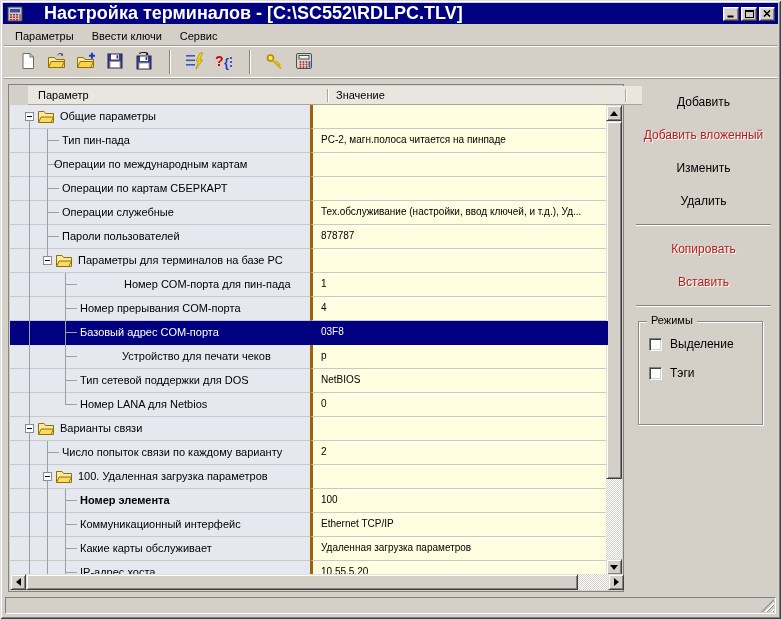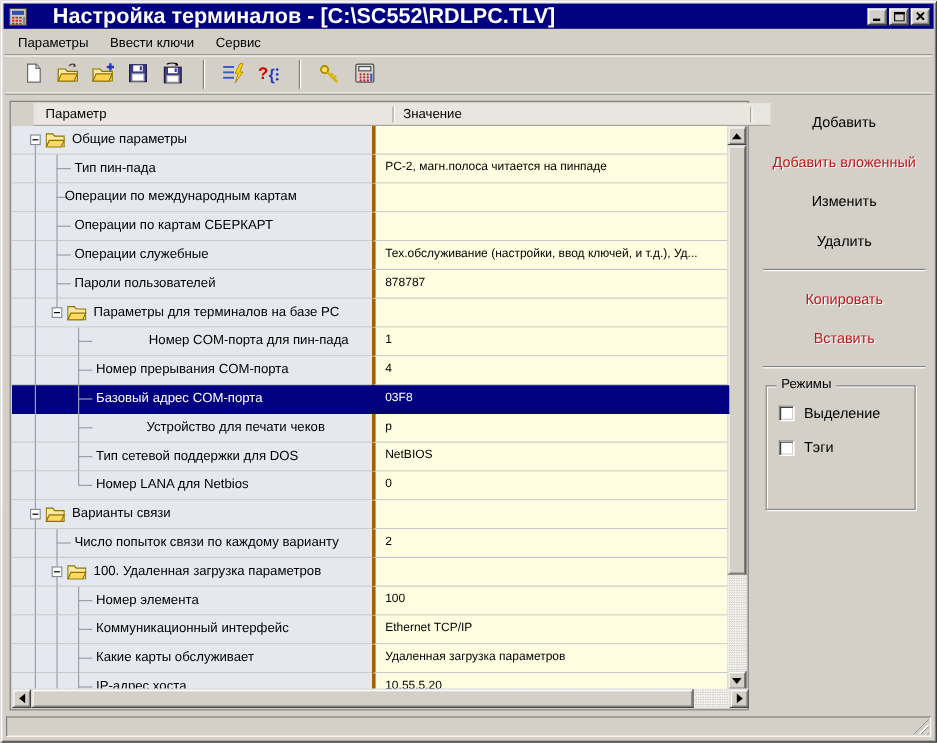--- a/index.html
+++ b/index.html
@@ -394,21 +394,21 @@
             <span class="param-label" style="left: 68px;">100. Удаленная загрузка параметров</span>
           </div>
           <div class="cell value"></div>
         </div>
         <div class="grid-row">
           <div class="cell param">
             <div class="tline" style="left: 19px; top: 0px; height: 24px;"></div>
             <div class="tline" style="left: 37px; top: 0px; height: 24px;"></div>
             <div class="tline" style="left: 55px; top: 0px; height: 24px;"></div>
             <div class="tdash" style="left: 55px;"></div>
-            <span class="param-label" style="left: 70px;">Номер элемента</span>
+            <span class="param-label" style="left: 70px; font-weight: bold;">Номер элемента</span>
           </div>
           <div class="cell value">100</div>
         </div>
         <div class="grid-row">
           <div class="cell param">
             <div class="tline" style="left: 19px; top: 0px; height: 24px;"></div>
             <div class="tline" style="left: 37px; top: 0px; height: 24px;"></div>
             <div class="tline" style="left: 55px; top: 0px; height: 24px;"></div>
             <div class="tdash" style="left: 55px;"></div>
             <span class="param-label" style="left: 70px;">Коммуникационный интерфейс</span>

